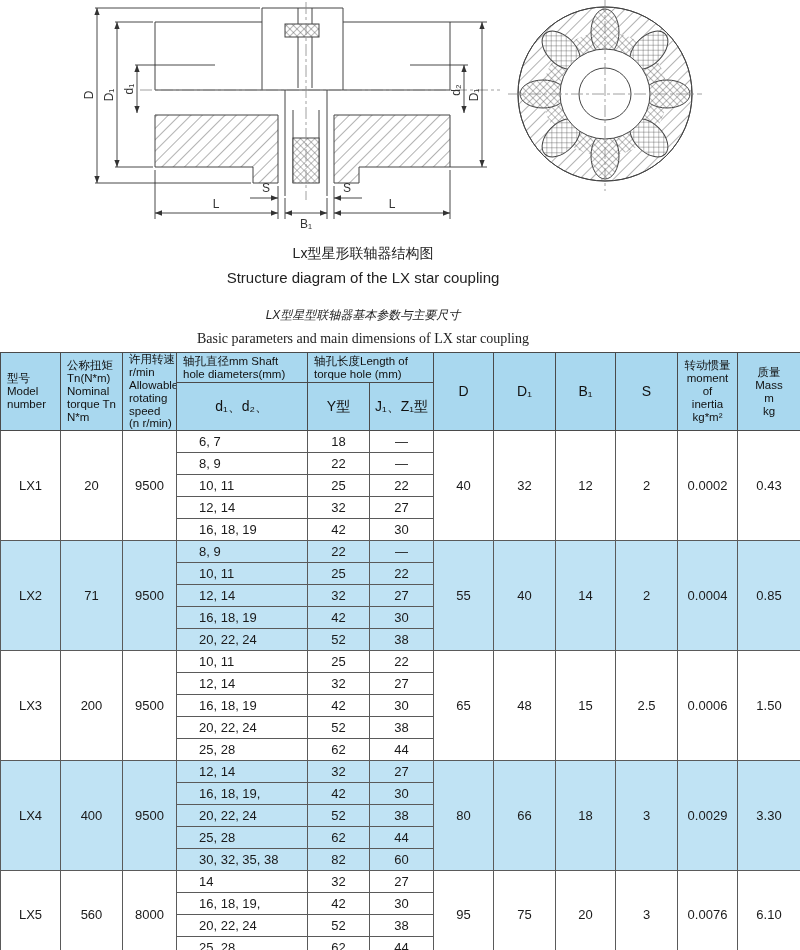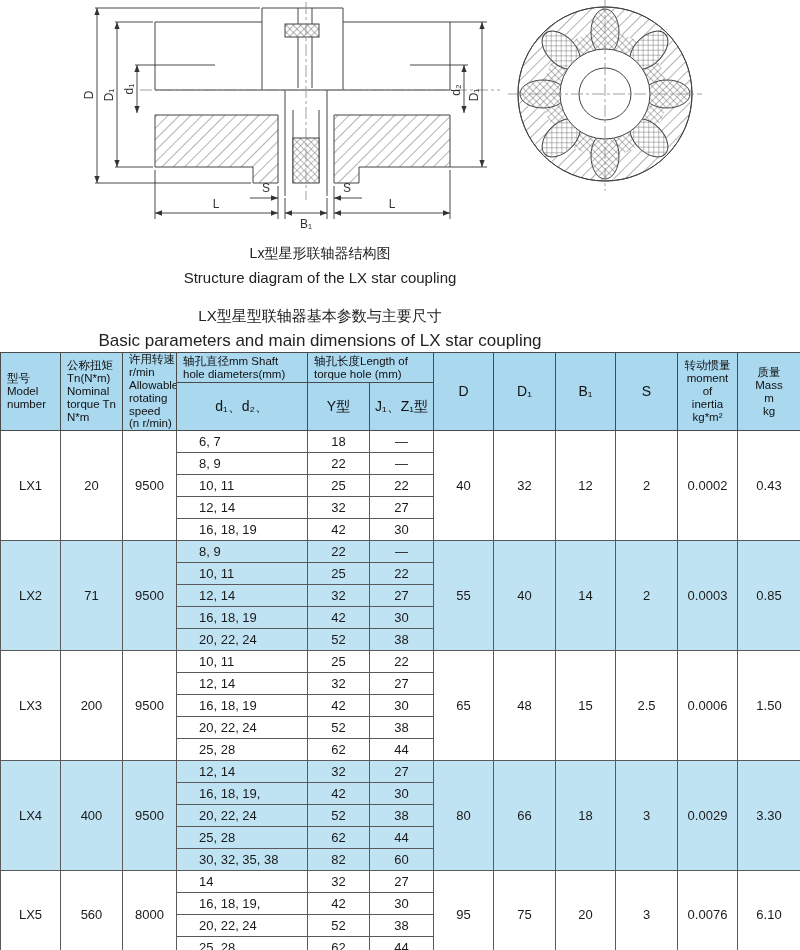--- a/index.html
+++ b/index.html
@@ -1,22 +1,22 @@
 <!DOCTYPE html>
 <html><head>
 <meta charset="utf-8">
 <style>
   html,body{margin:0;padding:0;background:#fff;}
   body{width:800px;height:950px;position:relative;font-family:"Liberation Sans","DejaVu Sans",sans-serif;color:#1a1a1a;}
-  .abs{position:absolute;left:0;width:640px;}
+  .abs{position:absolute;left:0;width:640px;padding-left:43px;}
   .caption{text-align:center;color:#222;}
   #cap-zh{top:245px;font-size:14px;}
   #cap-en{top:269px;font-size:15px;text-align:center;}
-  #title-zh{top:307px;font-size:15px;}
-  #title-en{top:331px;font-size:17px;}
+  #title-zh{top:307px;font-size:12px;font-style:italic;}
+  #title-en{top:331px;font-size:14px;font-family:Liberation Serif, serif;}
   
   #tbl-wrap{position:absolute;top:352px;left:0;width:800px;}
   table{border-collapse:collapse;table-layout:fixed;width:800px;}
   th,td{border:1px solid #4a4a4a;overflow:hidden;padding:0;margin:0;vertical-align:middle;}
   thead th{background:#a9d8ef;font-weight:normal;font-size:11.5px;line-height:1.12;white-space:pre-line;text-align:center;color:#111;}
   thead tr.grp th{height:25px;}
   thead tr.sub th{height:41px;}
   th.al{text-align:left;padding-left:6px;}
   th.big{font-size:14px;}
   tbody td{height:21px;font-size:13px;text-align:center;background:#fff;}
@@ -230,21 +230,21 @@
           <td rowspan="5">LX2</td>
           <td rowspan="5">71</td>
           <td rowspan="5">9500</td>
           <td class="d-cell">8, 9</td>
           <td>22</td>
           <td>—</td>
           <td rowspan="5">55</td>
           <td rowspan="5">40</td>
           <td rowspan="5">14</td>
           <td rowspan="5">2</td>
-          <td rowspan="5">0.0003</td>
+          <td rowspan="5">0.0004</td>
           <td rowspan="5">0.85</td>
         </tr>
         <tr class="alt">
           <td class="d-cell">10, 11</td>
           <td>25</td>
           <td>22</td>
         </tr>
         <tr class="alt">
           <td class="d-cell">12, 14</td>
           <td>32</td>

